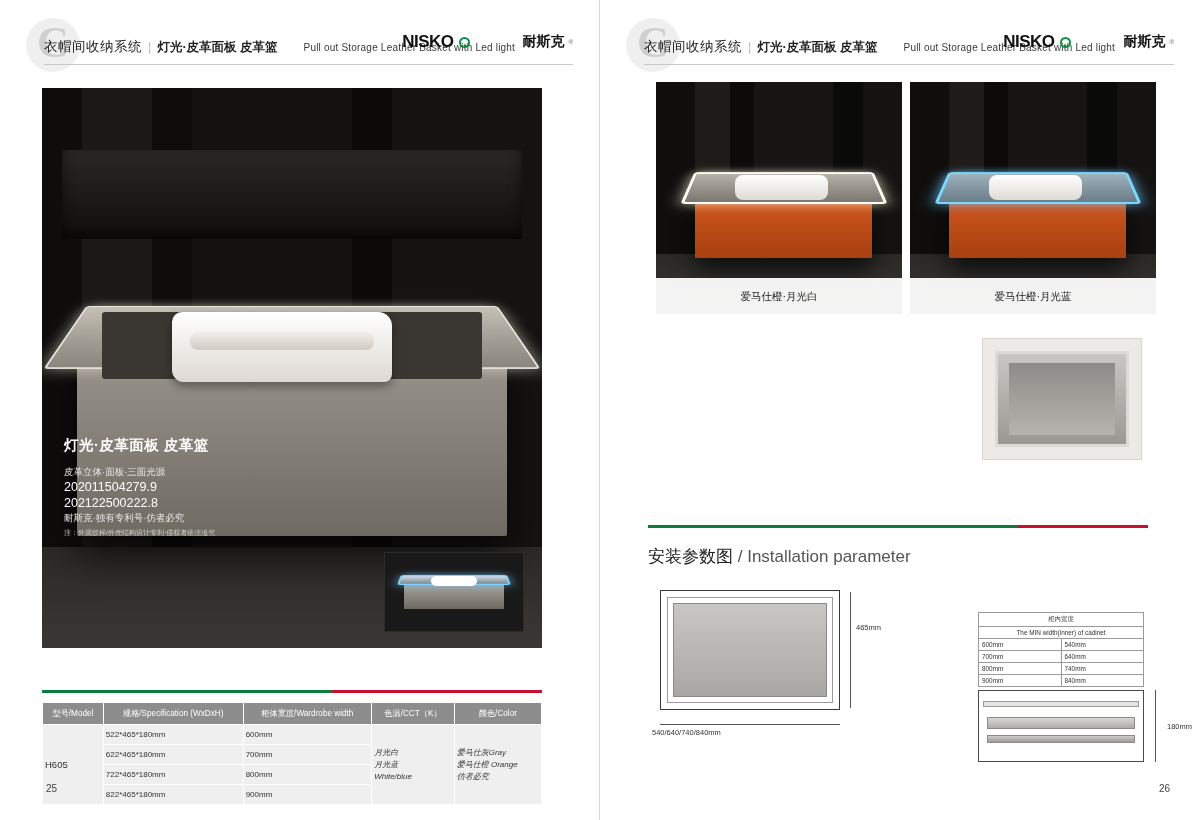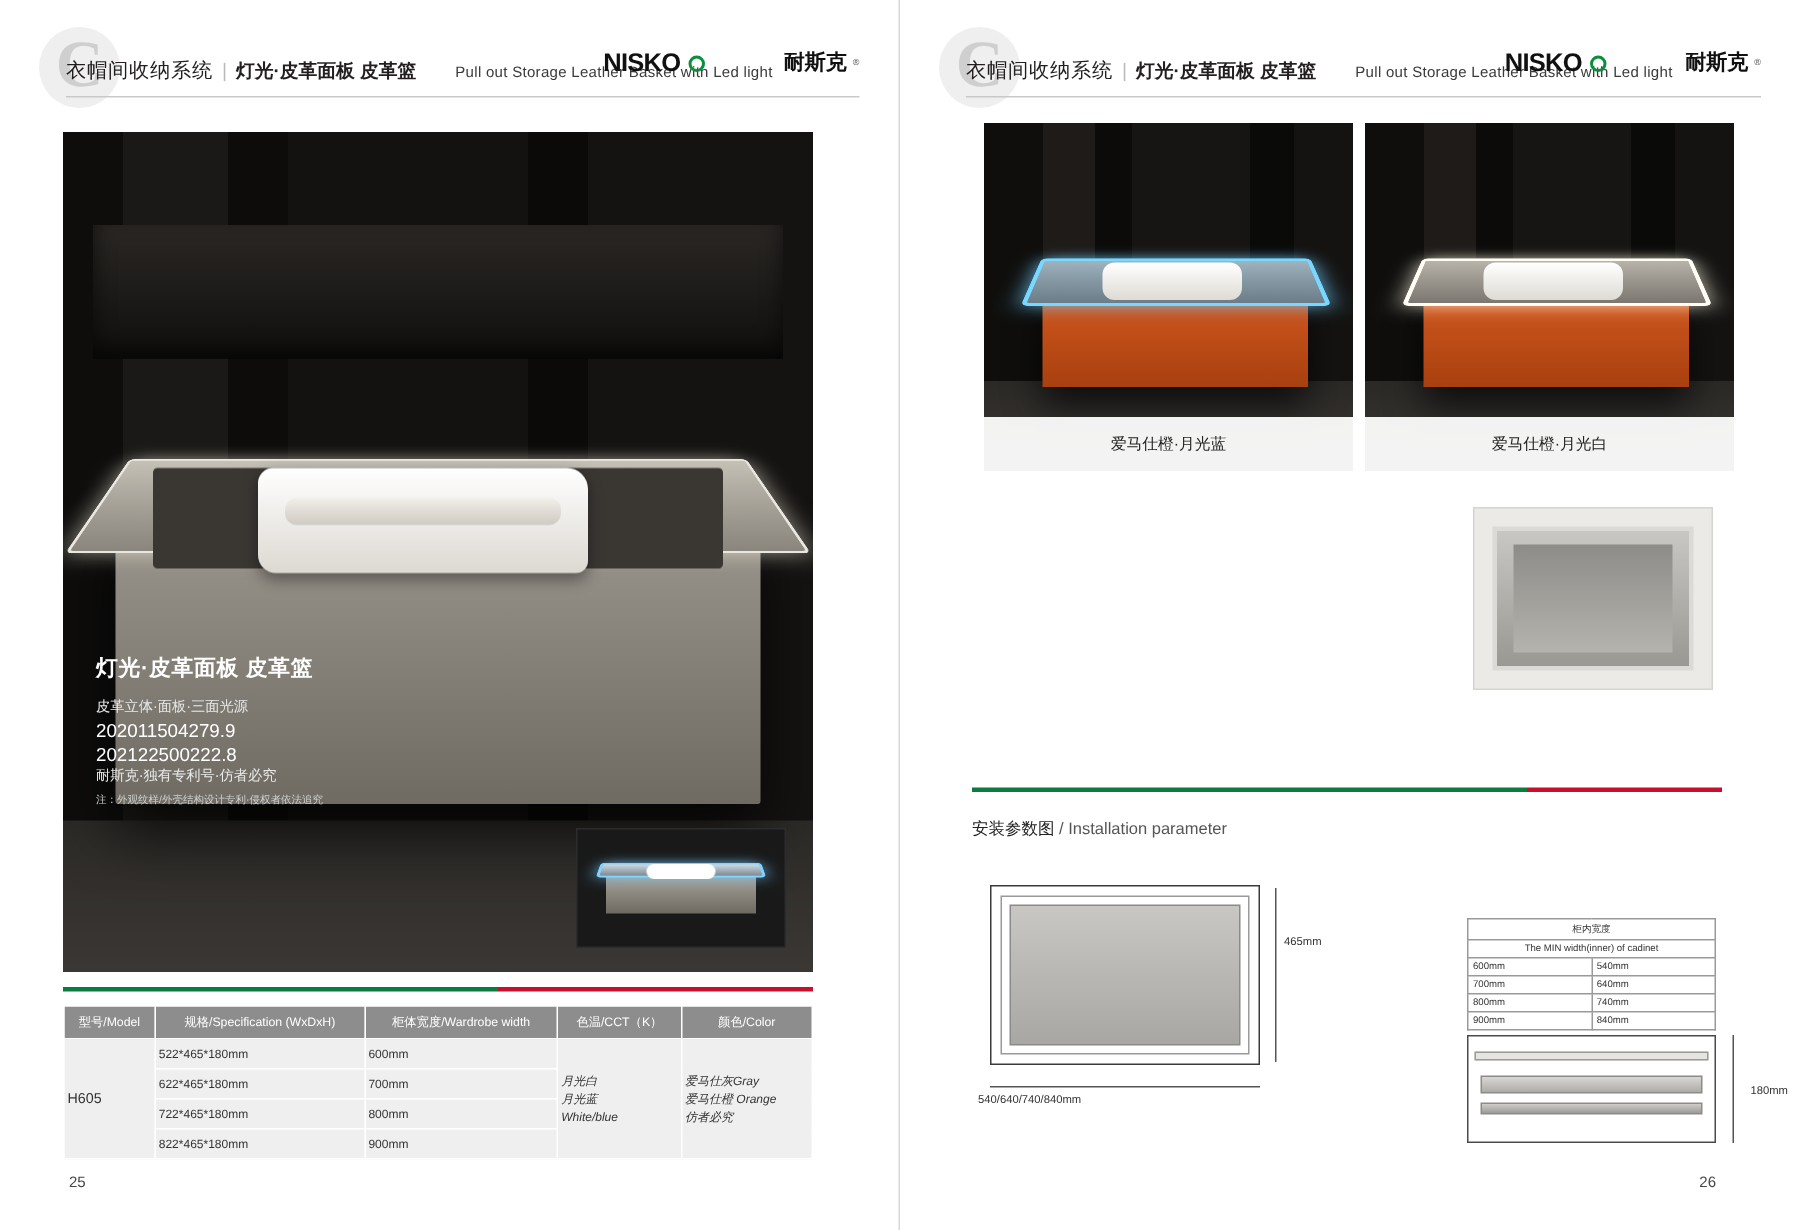--- a/index.html
+++ b/index.html
@@ -105,37 +105,37 @@
     border:2px solid #7fd4ff; border-radius:3px;
     transform:perspective(200px) rotateX(52deg);
     box-shadow:0 0 12px rgba(110,200,255,.8);
   }
   .thumb .t-towel {
     position:absolute; left:33%; width:34%; top:30%; height:12%;
     background:#fff; border-radius:6px;
   }
 
   
-  .tbl-wrap { position:absolute; left:42px; top:658px; width:500px; }
+  .tbl-wrap { position:absolute; left:42px; top:690px; width:500px; }
   .tbl-rule { height:3px; background:linear-gradient(90deg,#0a7c3d 0 58%, #c8102e 58% 100%); margin-bottom:9px; }
   table.spec { width:100%; border-collapse:collapse; font-size:8px; }
   table.spec th {
     background:#8d8d8d; color:#fff; font-weight:normal;
     padding:5px 2px; border:1px solid #fff; font-size:8.2px;
   }
   table.spec td {
     background:#efefef; color:#333; 
     padding:5px 2px; border:1px solid #fff; font-size:8px;
   }
   table.spec td.model { font-size:9.5px; }
   table.spec td.cct, table.spec td.color { line-height:1.5;font-style:italic; }
 
   .pagenum { position:absolute; bottom:26px; font-size:10px; color:#444; }
   .pagenum.l { left:46px; }
-  .pagenum.r { right:56px; }
+  .pagenum.r { right:30px; }
 
   
   .photo-row { position:absolute; left:56px; top:82px; display:flex; gap:8px; }
   .photo { width:246px; height:232px; background:#111; position:relative; overflow:hidden; }
   .photo .bg {
     position:absolute; inset:0;
     background:linear-gradient(90deg,#0f0e0d 0 16%, #1e1b19 16% 30%, #0c0b0a 30% 40%, #171514 40% 72%, #0a0a09 72% 84%, #141312 84% 100%);
   }
   .photo .floorp { position:absolute; left:0; right:0; bottom:0; height:26%; background:linear-gradient(180deg,#2b2926,#3b3835); }
   .photo .box {
@@ -153,21 +153,21 @@
   .photo .towel2 {
     position:absolute; left:32%; width:38%; top:40%; height:11%;
     background:linear-gradient(180deg,#fff,#dedbd4); border-radius:8px;
   }
   .photo .cap {
     position:absolute; left:0; right:0; bottom:0; height:36px;
     background:rgba(255,255,255,.94);
     color:#222; font-size:10.5px; text-align:center; line-height:36px;
   }
 
-  .sec-title { position:absolute; font-size:11px; color:#222; }
+  .sec-title { position:absolute; font-size:17px; color:#222; }
   .sec-title .en { color:#555; font-weight:normal; }
 
   .panel-img {
     position:absolute; right:58px; top:338px; width:160px; height:122px;
     background:#eceae7; border:1px solid #d6d4d1;
   }
   .panel-img .frame {
     position:absolute; left:12px; right:12px; top:12px; bottom:12px;
     background:linear-gradient(180deg,#c9c7c3,#9a9893);
     border:3px solid #dcdad6;
@@ -308,36 +308,36 @@
       <div class="rule"></div>
       <div class="brand">
         <span class="nisko">NISKO</span>
         <span class="dot"></span>
         <span class="cn">耐斯克</span>
         <span class="tm">®</span>
       </div>
     </div>
 
     <div class="photo-row">
+      <div class="photo white">
+        <div class="bg"></div>
+        <div class="floorp"></div>
+        <div class="box"></div>
+        <div class="rim"></div>
+        <div class="towel2"></div>
+        <div class="cap">爱马仕橙·月光白</div>
+      </div>
       <div class="photo blue">
         <div class="bg"></div>
         <div class="floorp"></div>
         <div class="box"></div>
         <div class="rim"></div>
         <div class="towel2"></div>
         <div class="cap">爱马仕橙·月光蓝</div>
       </div>
-      <div class="photo white">
-        <div class="bg"></div>
-        <div class="floorp"></div>
-        <div class="box"></div>
-        <div class="rim"></div>
-        <div class="towel2"></div>
-        <div class="cap">爱马仕橙·月光白</div>
-      </div>
     </div>
 
     <div class="panel-img">
       <div class="frame"></div>
       <div class="cavity"></div>
     </div>
 
     <div class="divider-rule" style="left:48px;"></div>
 
     <div class="sec-title" style="left:48px; top:545px;">

